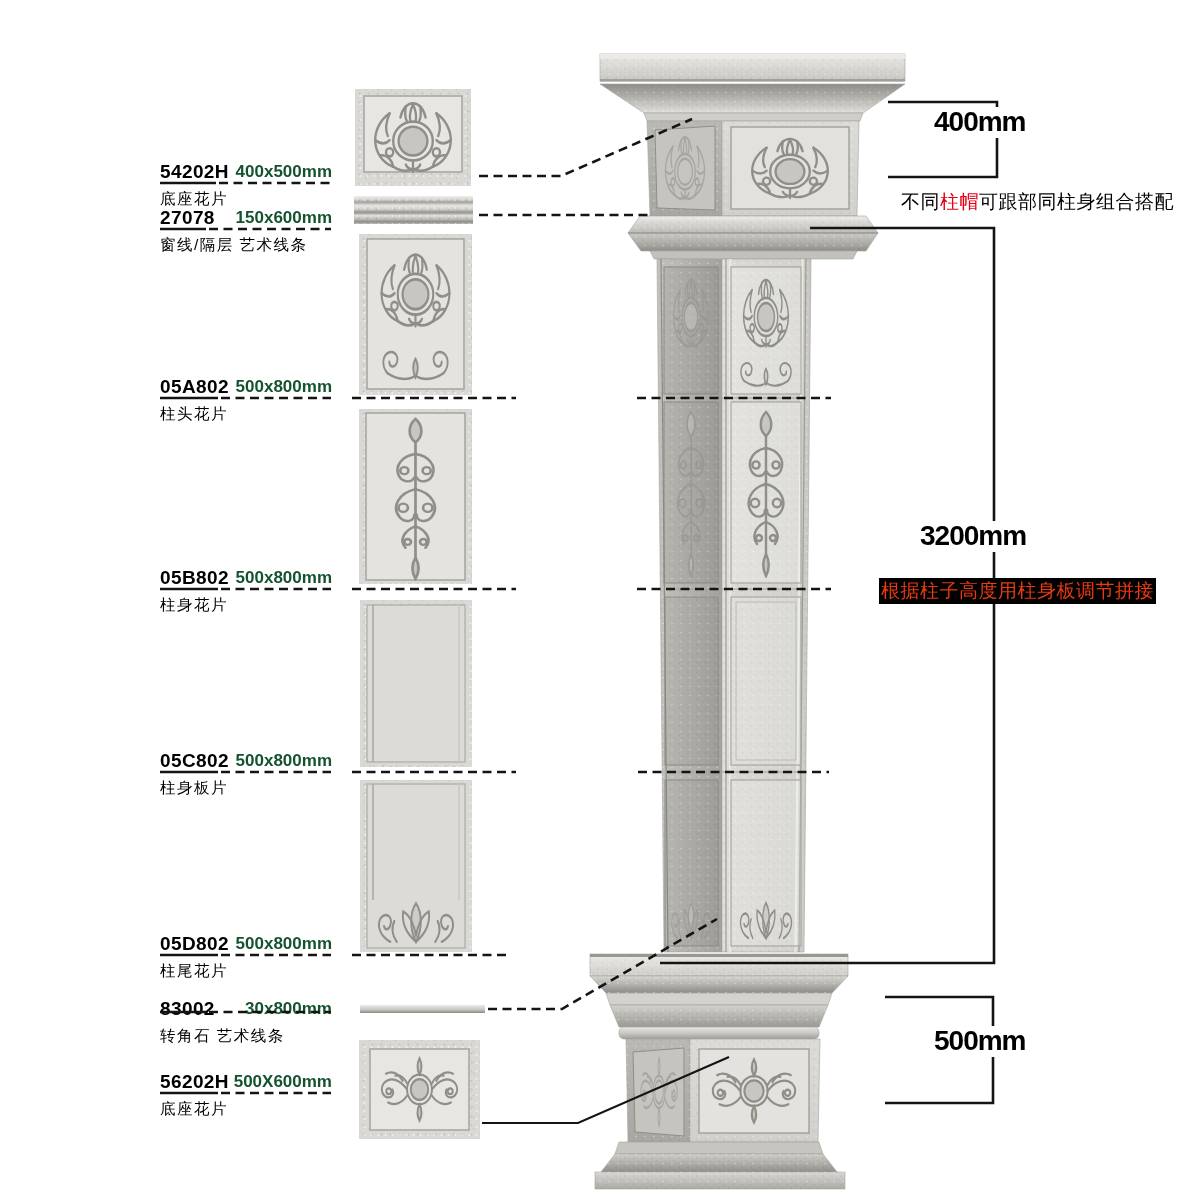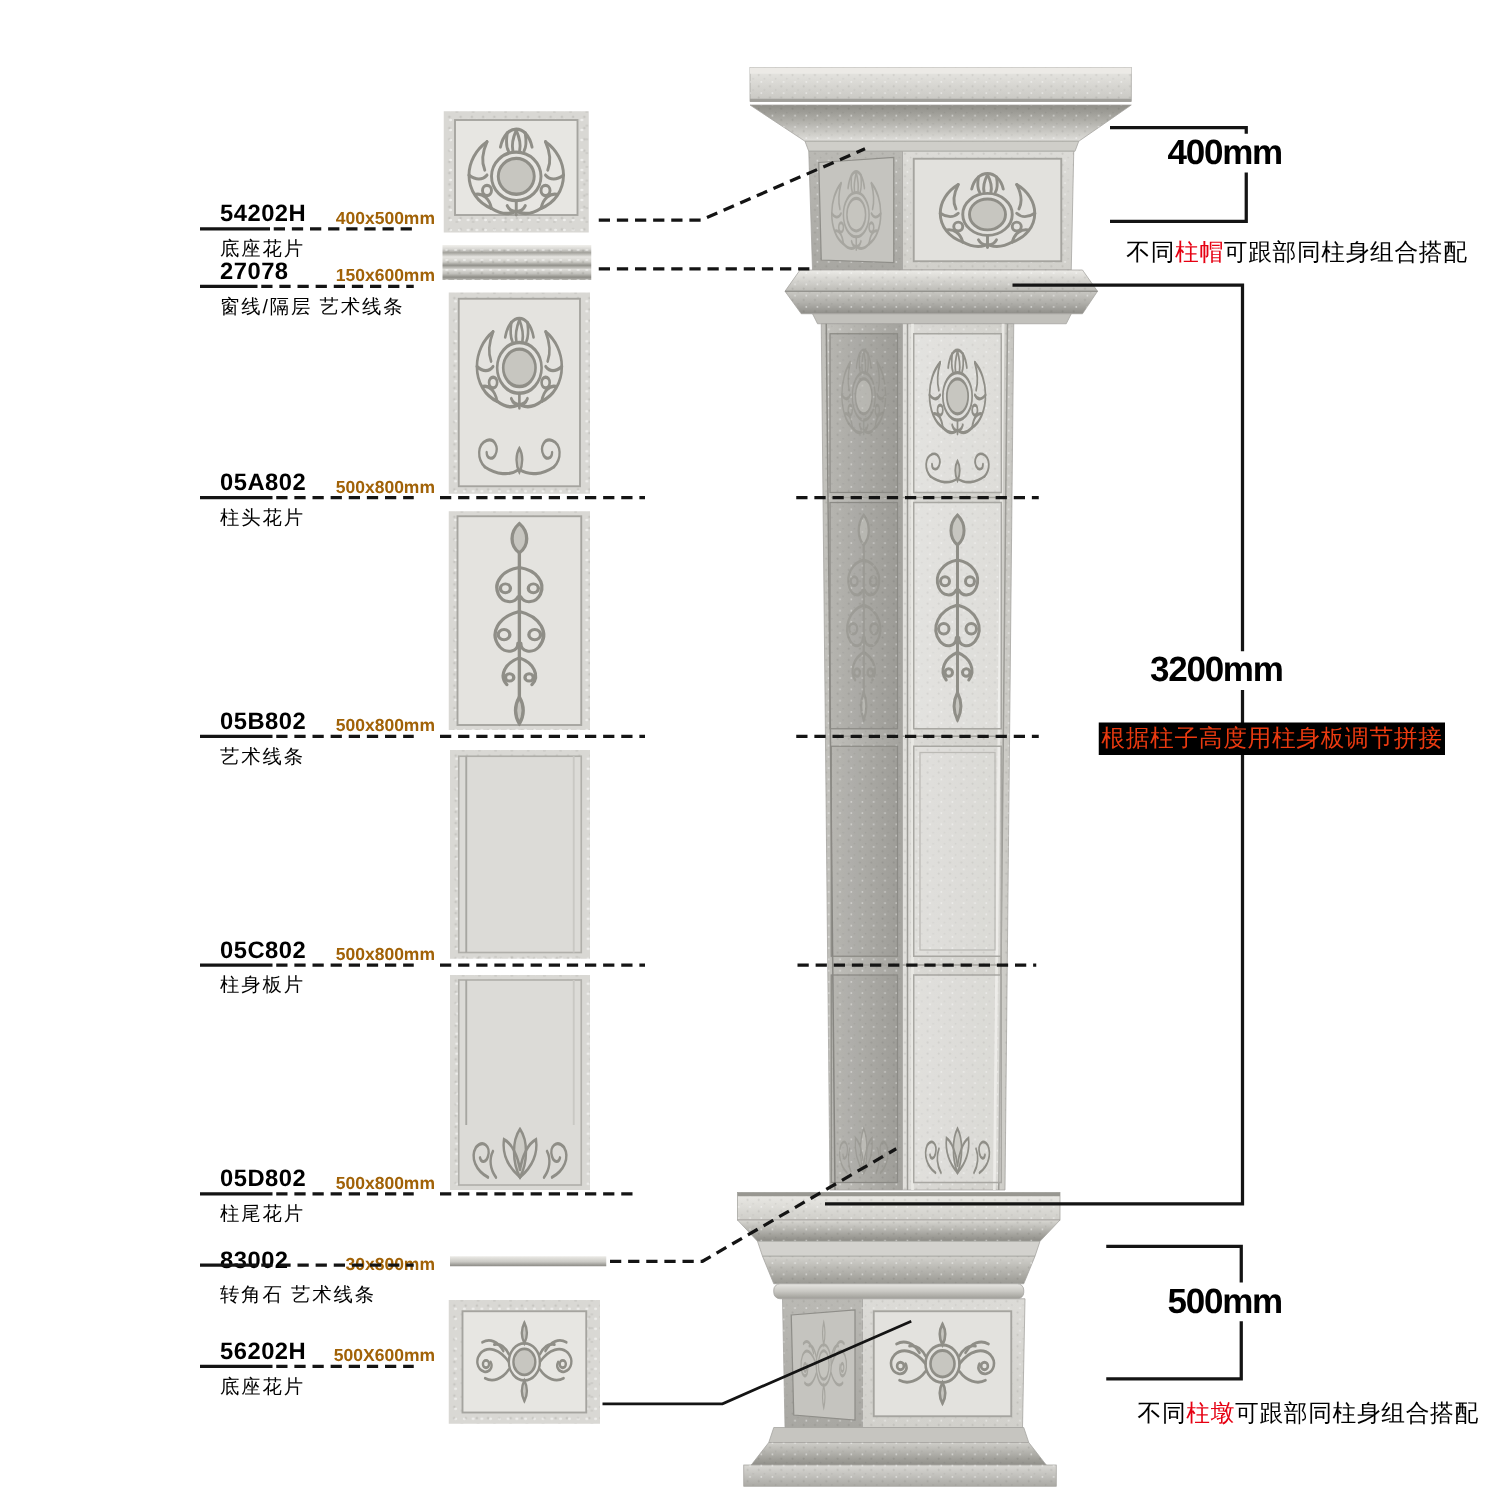--- a/index.html
+++ b/index.html
@@ -1,23 +1,23 @@
 <!DOCTYPE html>
 <html><head>
 <meta charset="utf-8">
 <style>
   html,body{margin:0;padding:0;background:#fff;}
   .canvas{position:relative;width:1200px;height:1200px;background:#ffffff;overflow:hidden;
           font-family:"Liberation Sans","DejaVu Sans",sans-serif;color:#111;}
   .abs{position:absolute;}
   
-  .part-label{position:absolute;left:160px;width:172px;margin-left:16px;}
+  .part-label{position:absolute;left:160px;width:172px;}
   .lrow{display:flex;justify-content:space-between;align-items:flex-end;height:22px;}
   .code{font-size:19px;font-weight:bold;letter-spacing:.4px;color:#000;}
-  .psize{font-size:14px;font-weight:bold;color:#a16207;padding-bottom:1px;}
+  .psize{font-size:17px;font-weight:bold;color:#14532d;padding-bottom:1px;}
   .pname{font-size:15.5px;margin-top:6px;letter-spacing:1.5px;color:#000;white-space:nowrap;}
   
   .dim{position:absolute;font-size:28px;font-weight:bold;letter-spacing:-1px;color:#000;
        background:#fff;padding:0 6px;line-height:1.1;}
   .note{position:absolute;font-size:19px;letter-spacing:.5px;color:#000;background:#fff;
         padding:0 2px;white-space:nowrap;margin-left:32px;}
   .note .hl{color:#e60012;}
   .note-red{position:absolute;font-size:19px;letter-spacing:.5px;color:#ea3a10;background:#000000;
         padding:0 2px;white-space:nowrap;}
   
@@ -128,21 +128,21 @@
         <span class="code">05A802</span>
         <span class="psize">500x800mm</span>
       </div>
     <div class="pname">柱头花片</div>
   </div>
   <div class="part-label" style="top:567px">
     <div class="lrow">
         <span class="code">05B802</span>
         <span class="psize">500x800mm</span>
       </div>
-    <div class="pname">艺术线条</div>
+    <div class="pname">柱身花片</div>
   </div>
   <div class="part-label" style="top:750px">
     <div class="lrow">
         <span class="code">05C802</span>
         <span class="psize">500x800mm</span>
       </div>
     <div class="pname">柱身板片</div>
   </div>
   <div class="part-label" style="top:933px">
     <div class="lrow">
@@ -445,15 +445,14 @@
     </g>
   </svg>
 
   <div class="dim" style="left:928px;top:107px">400mm</div>
   <div class="note" style="left:867px;top:189px"><span>不同</span><span class="hl">柱帽</span><span>可跟部同柱身组合搭配</span></div>
 
   <div class="dim" style="left:914px;top:521px">3200mm</div>
   <div class="note-red" style="left:879px;top:578px">根据柱子高度用柱身板调节拼接</div>
 
   <div class="dim" style="left:928px;top:1026px">500mm</div>
-  <div class="note" style="left:876px;top:1118px"><span>不同</span><span class="hl">柱墩</span><span>可跟部同柱身组合搭配</span></div>
 
 </div>
 
 </body></html>

